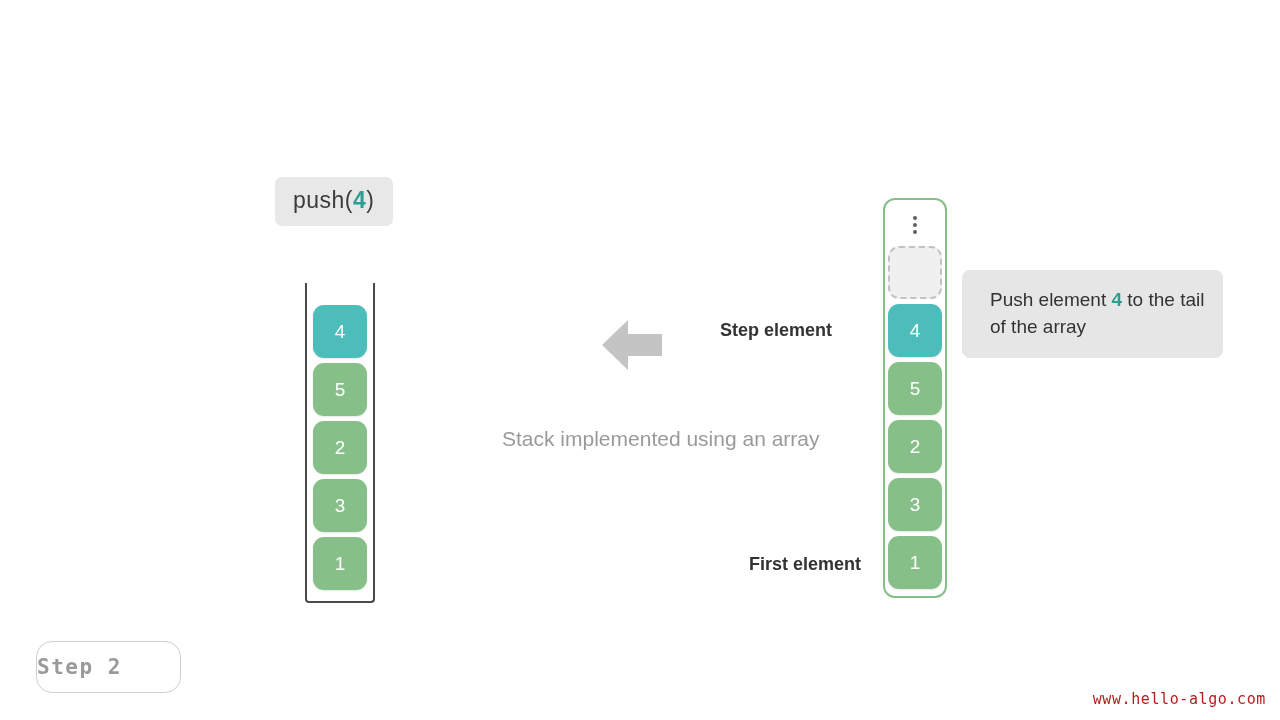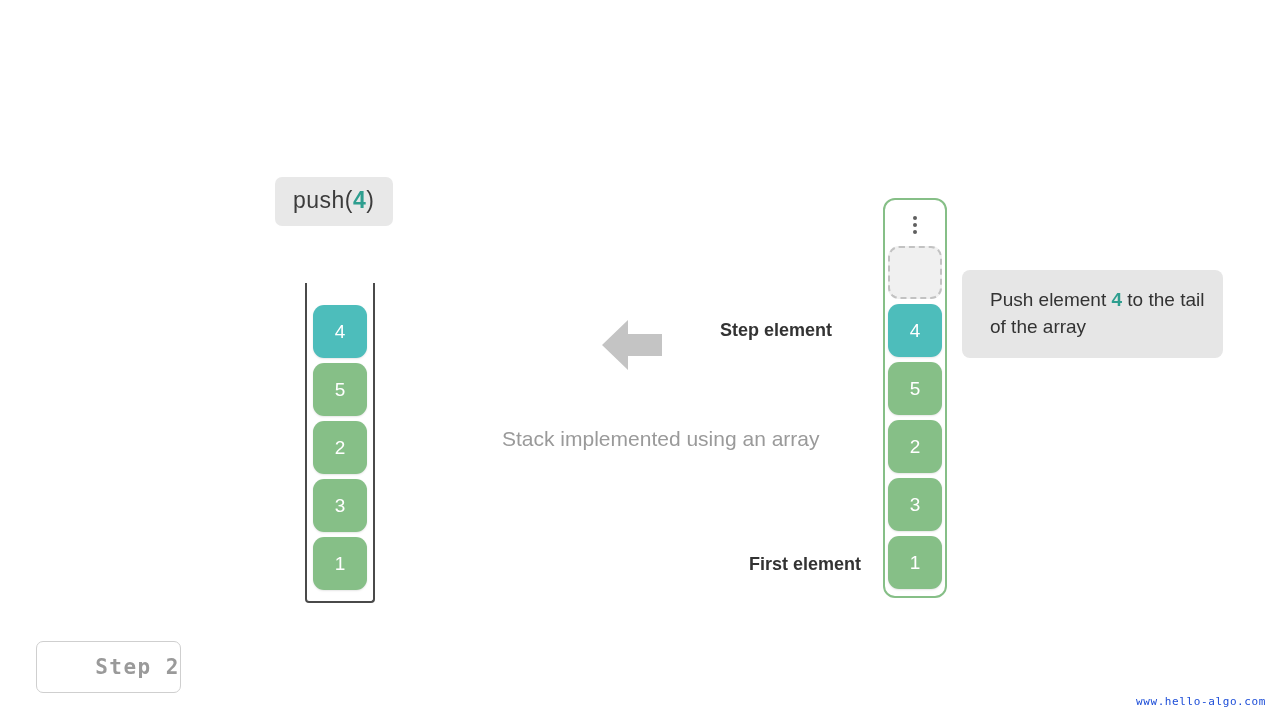--- a/index.html
+++ b/index.html
@@ -146,40 +146,40 @@
     color: #333333;
   }
   .tooltip .accent { color: #2e9e8f; font-weight: 700; }
 
   
   .step-badge {
     position: absolute;
     left: 36px; top: 641px;
     width: 145px; height: 52px;
     border: 1px solid #cfcfcf;
-    border-radius: 7px;
+    border-radius: 16px;
     background: #ffffff;
     display: flex;
     align-items: center;
-    justify-content: flex-end;
+    justify-content: flex-start;
     font-family: "DejaVu Sans Mono", monospace;
     font-size: 21px;
     font-weight: 700;
     letter-spacing: 1.5px;
     color: #9a9a9a;
   }
 
   
   .watermark {
     position: absolute;
     right: 14px; bottom: 12px;
     font-family: "DejaVu Sans Mono", monospace;
-    font-size: 11px;
+    font-size: 15px;
     letter-spacing: 0.6px;
-    color: #1d4ed8;
+    color: #b91c1c;
   }
 </style>
 </head>
 <body>
 
 <div id="canvas">
 
   <div class="op-label">
     <span>push(</span><span class="accent">4</span><span>)</span>
   </div>

